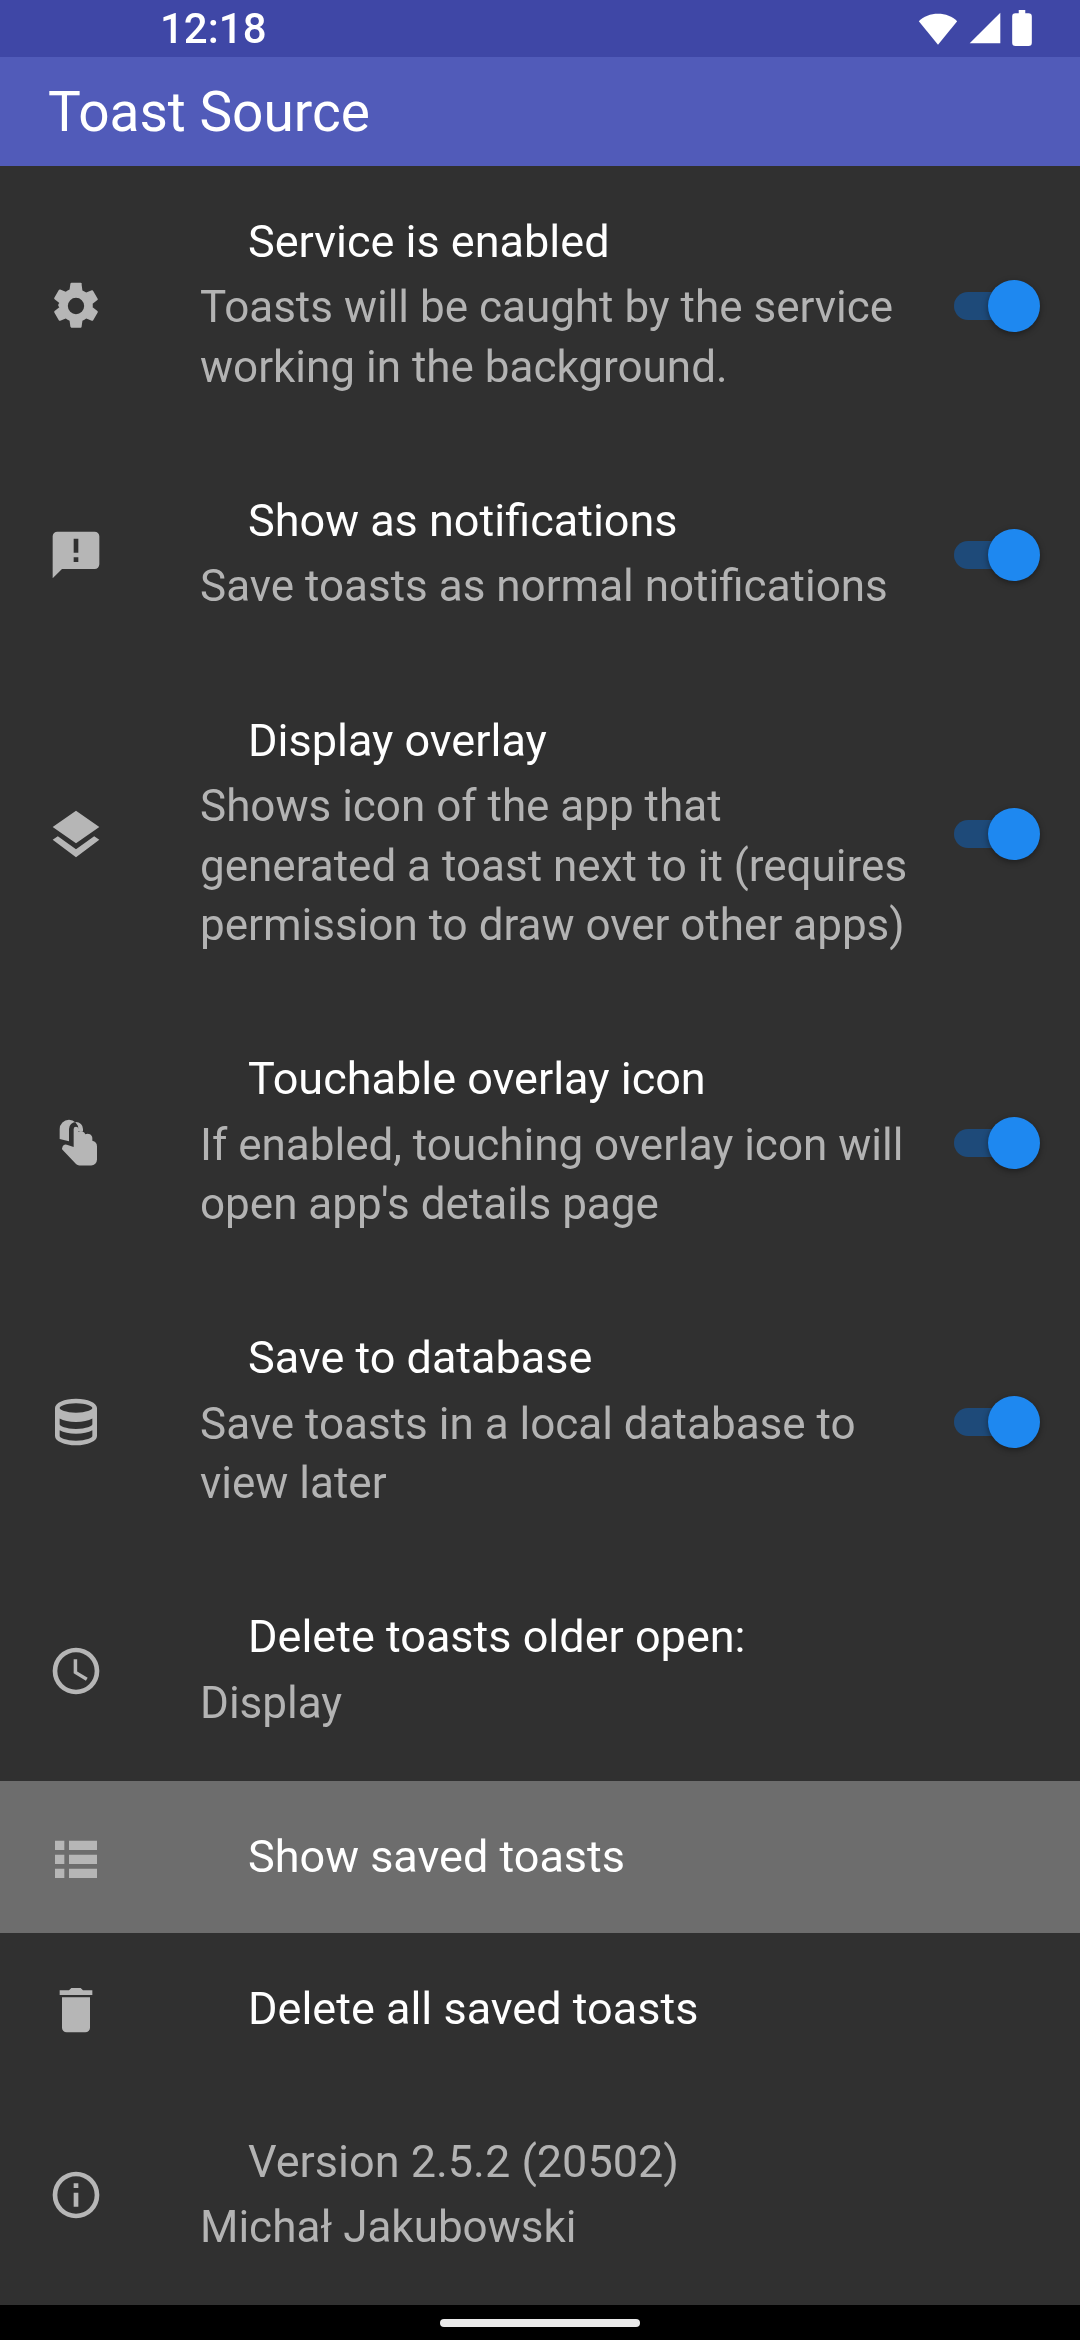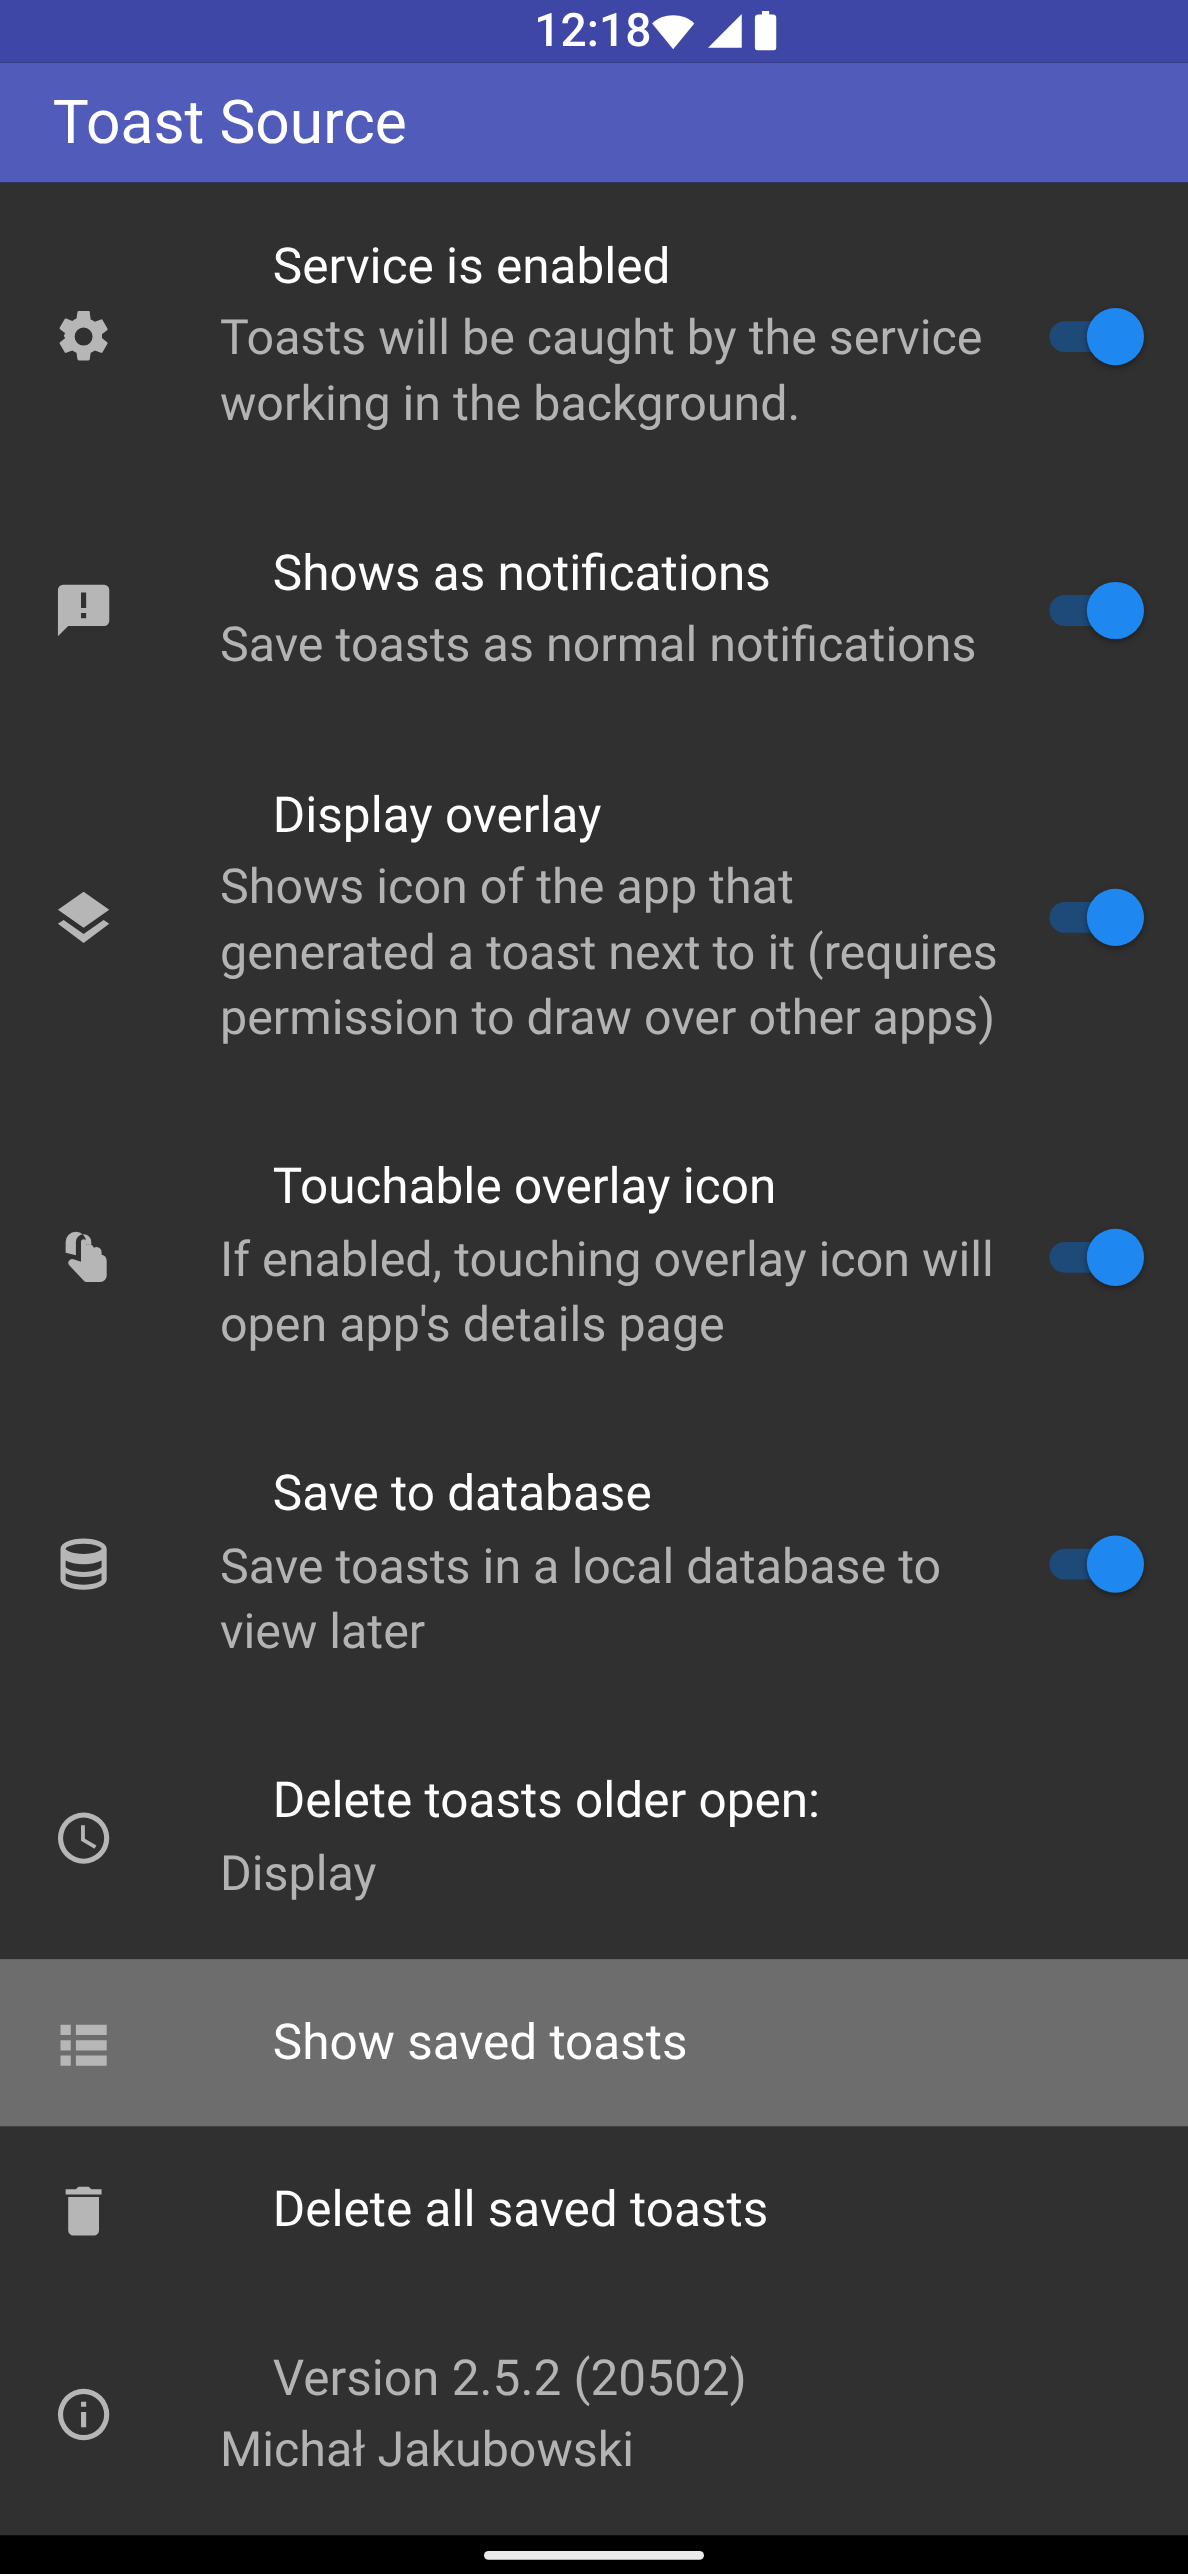--- a/index.html
+++ b/index.html
@@ -1,18 +1,18 @@
 <!DOCTYPE html>
 <html><head>
 <meta charset="utf-8">
 <style>
   * { margin: 0; padding: 0; box-sizing: border-box; }
   html, body { width: 1080px; height: 2340px; overflow: hidden; font-family: Roboto, "Helvetica Neue", Arial, sans-serif; background: #000; }
   .screen { width: 1080px; height: 2340px; background: #000; display: flex; flex-direction: column; }
-  .statusbar { height: 98px; background: #3f47a6; display: flex; align-items: center; justify-content: center; padding: 0 48px 0 160px; color: #fff; }
+  .statusbar { height: 98px; background: #3f47a6; display: flex; align-items: center; justify-content: space-between; padding: 0 48px 0 160px; color: #fff; }
   .statusbar .time { font-size: 42px; font-weight: 500; }
   .statusbar .right-icons { display: flex; align-items: center; gap: 10px; }
   .appbar { height: 188px; background: #515bb9; display: flex; align-items: center; padding-left: 48px; }
   .appbar .title { color: #fff; font-size: 55px; font-weight: 400; }
   .list { flex: 1; background: #303030; display: flex; flex-direction: column; }
   .row { display: flex; align-items: center; padding: 48px 40px 48px 48px; min-height: 140px; }
   .iconcol { width: 152px; flex: 0 0 152px; display: flex; align-items: center; justify-content: flex-start; }
   .iconcol svg { fill: #b6b6b6; }
   .textcol { flex: 1 1 auto; display: flex; flex-direction: column; gap: 8px; padding-right: 16px; }
   .textcol .primary { color: #ffffff; font-size: 45px; line-height: 1.25; margin-left: 48px; }
@@ -71,21 +71,21 @@
         </div>
     </div>
 
     <div class="row">
       <div class="iconcol">
           <svg width="56" height="56" viewBox="0 0 24 24">
             <path d="M20 2H4a2 2 0 0 0-2 2v18l4-4h14a2 2 0 0 0 2-2V4a2 2 0 0 0-2-2zm-7 9h-2V5h2v6zm0 4h-2v-2h2v2z"></path>
           </svg>
         </div>
       <div class="textcol">
-        <span class="primary">Shows as notifications</span>
+        <span class="primary">Show as notifications</span>
         <span class="secondary">Save toasts as normal notifications</span>
       </div>
       <div class="switchcol">
           <div class="switch">
             <div class="track"></div>
             <div class="thumb"></div>
           </div>
         </div>
     </div>
 

